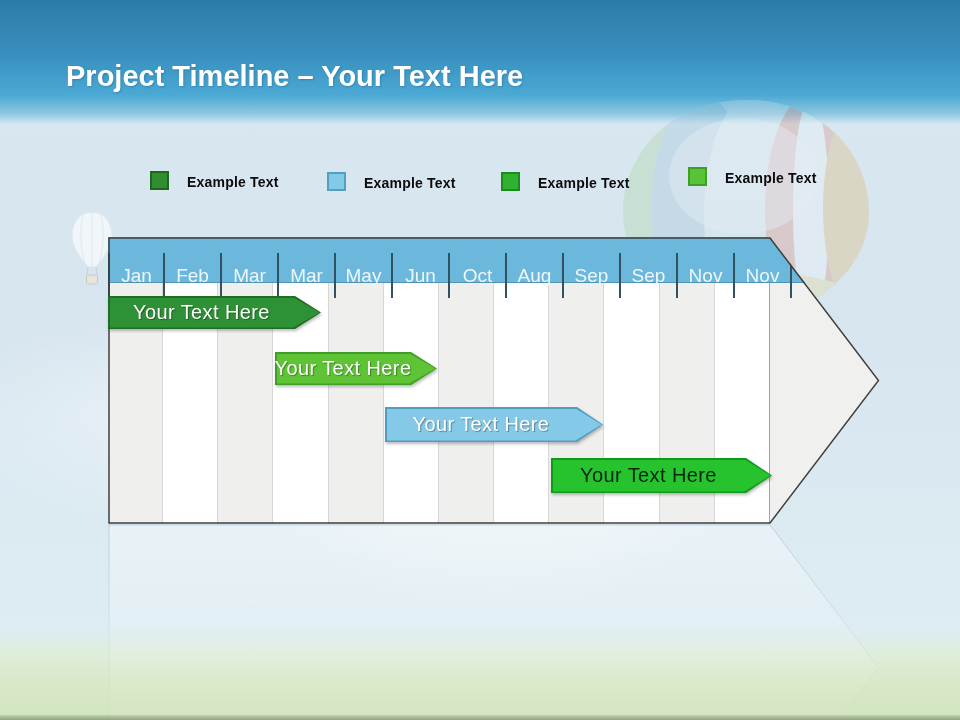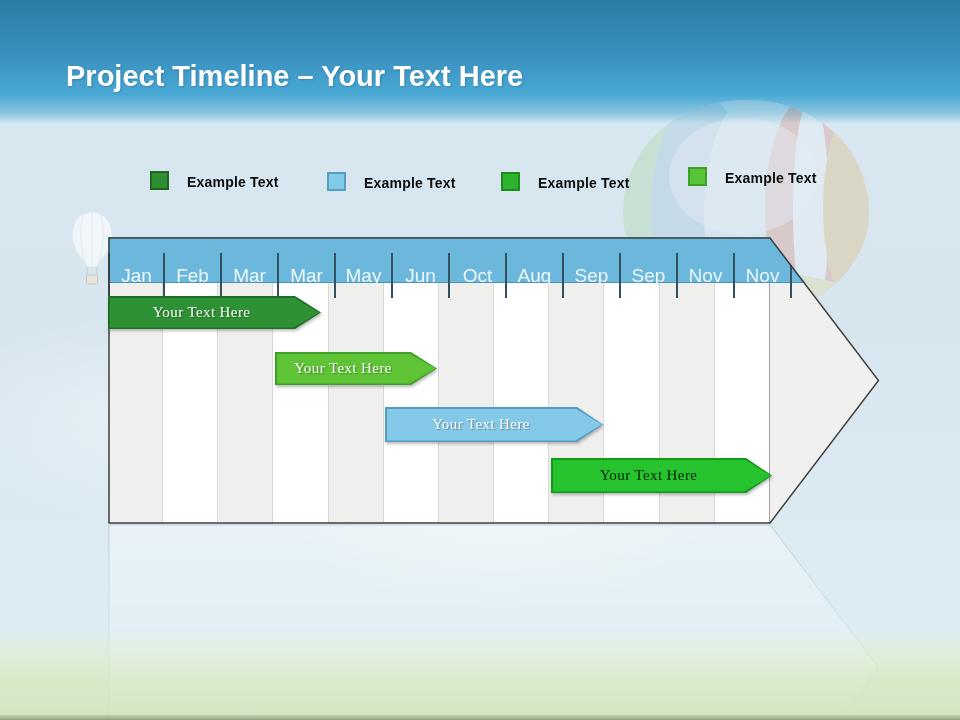--- a/index.html
+++ b/index.html
@@ -67,21 +67,21 @@
   .outline{position:absolute;left:0;top:0;pointer-events:none;}
 
   
   .bar{position:absolute;z-index:5;filter:drop-shadow(1.5px 2px 1.5px rgba(60,60,60,0.35));}
   .bar .bd,.bar .fill{position:absolute;
     clip-path:polygon(0 0,calc(100% - 26px) 0,100% 50%,calc(100% - 26px) 100%,0 100%);}
   .bar .bd{inset:0;}
   .bar .fill{inset:1.5px;}
   .bar .lbl{position:absolute;inset:0;padding-right:26px;box-sizing:border-box;
     display:flex;align-items:center;justify-content:center;
-    font-size:15px;letter-spacing:0.4px;white-space:nowrap;font-family:Liberation Serif, serif;}
+    font-size:20px;letter-spacing:0.4px;white-space:nowrap;}
   .bar1{left:108px;top:296px;width:213px;height:33px;}
   .bar2{left:275px;top:352px;width:162px;height:33px;}
   .bar3{left:385px;top:407px;width:218px;height:35px;}
   .bar4{left:551px;top:458px;width:221px;height:35px;}
   .bar1 .bd{background:#1e6f23;} .bar1 .fill{background:#2e9135;}
   .bar2 .bd{background:#3f9e28;} .bar2 .fill{background:#5ec436;}
   .bar3 .bd{background:#539cc2;} .bar3 .fill{background:#85c9e8;}
   .bar4 .bd{background:#0f9a1a;} .bar4 .fill{background:#27c32f;}
   .bar .lbl{color:#ffffff;text-shadow:1px 1px 1px rgba(0,0,0,0.35);}
   .bar4 .lbl{color:#072507;text-shadow:none;}

